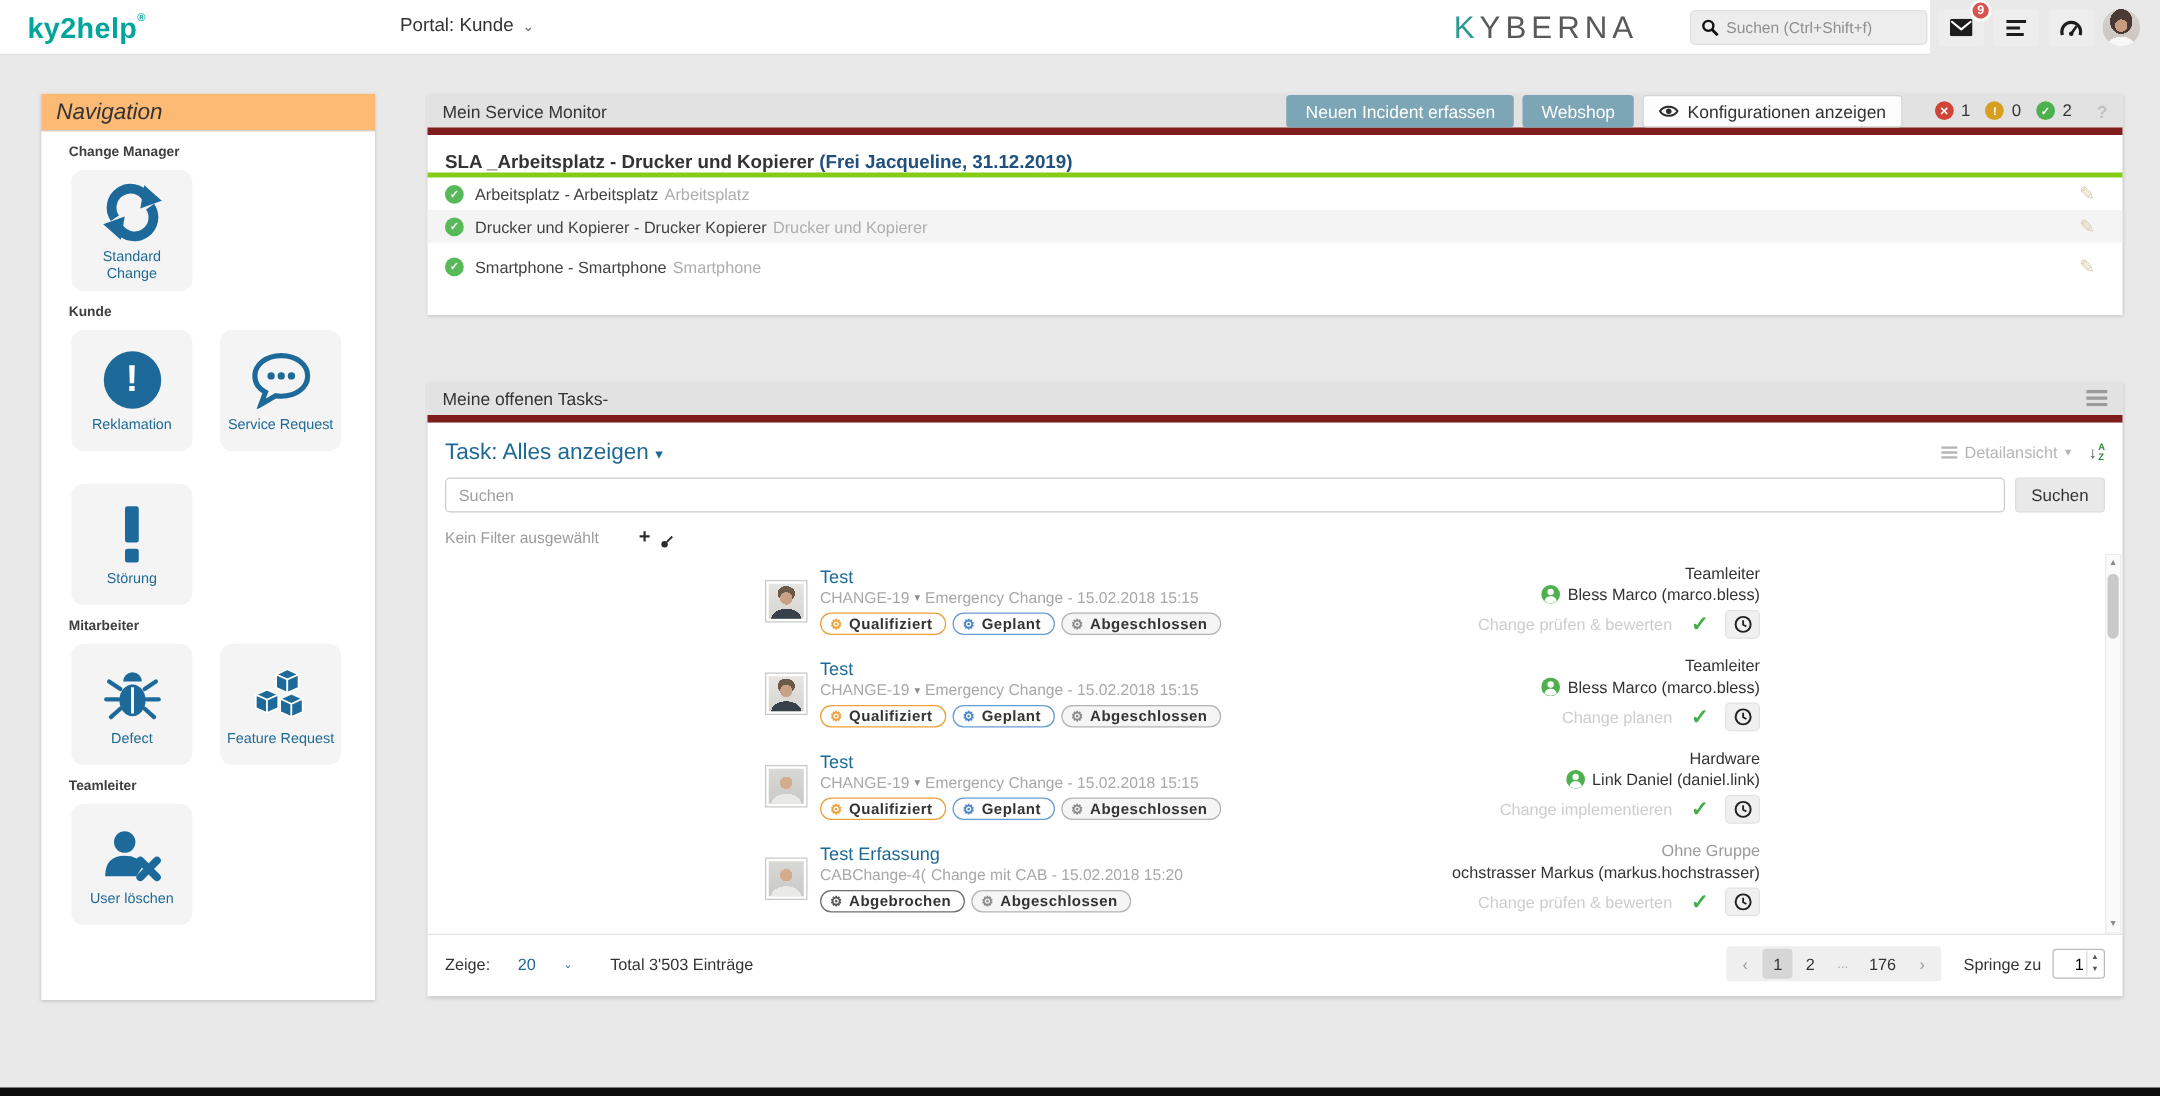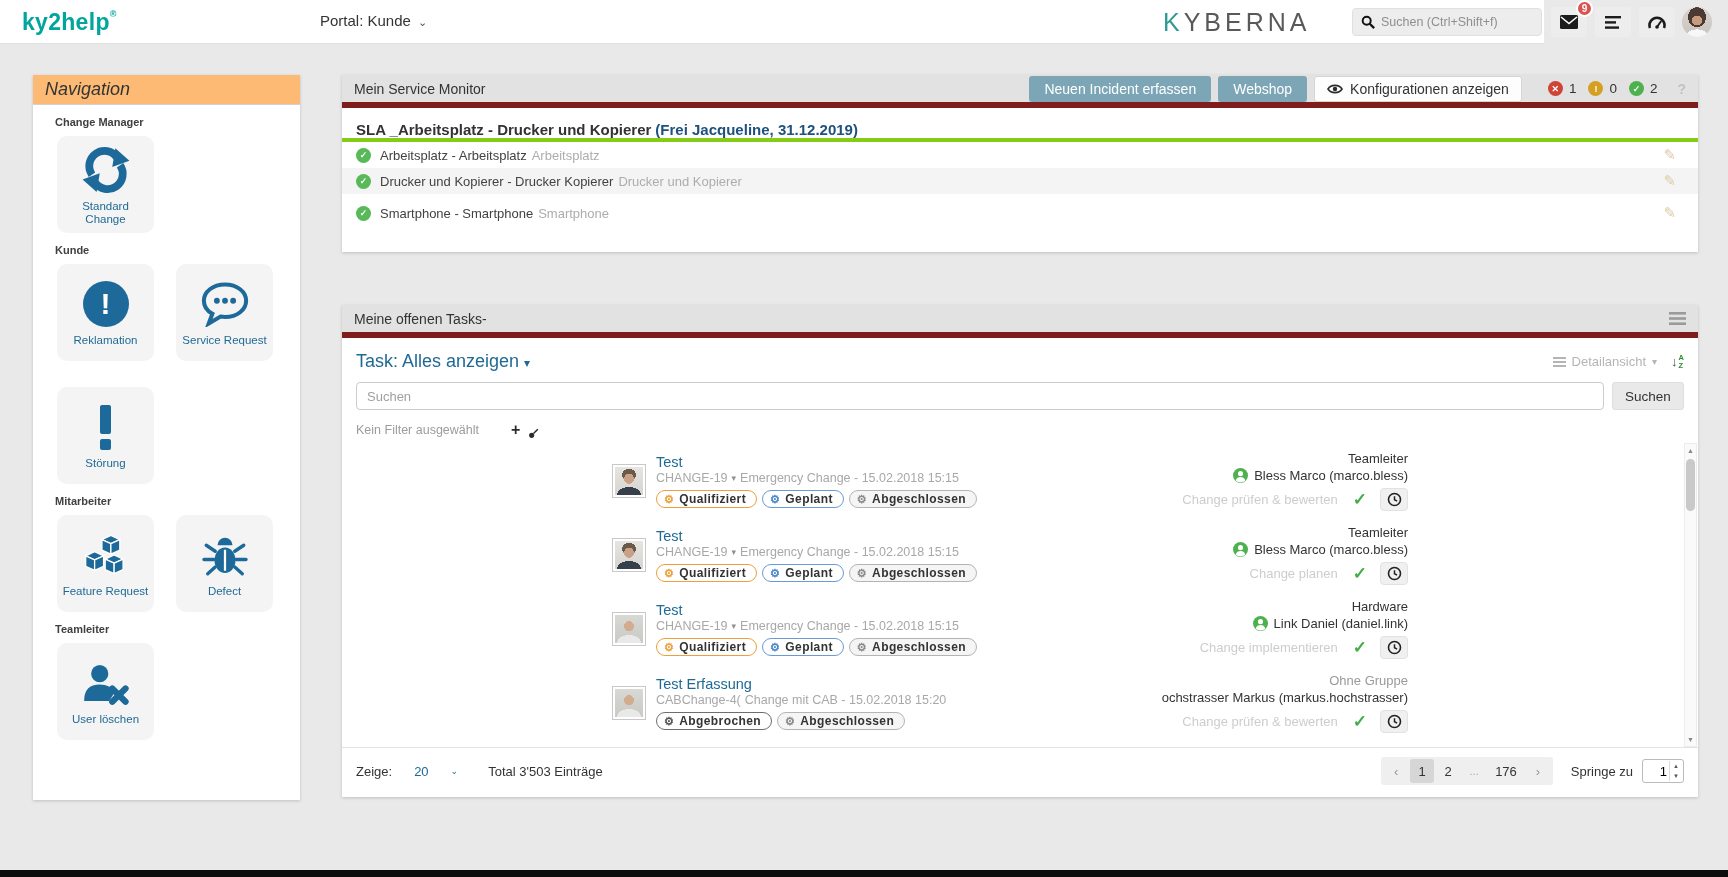--- a/index.html
+++ b/index.html
@@ -234,54 +234,54 @@
           </div>
       </div>
       <div class="tlabel">Störung</div>
     </div>
   </div>
 
   <div class="nav-section">Mitarbeiter</div>
   <div class="tile-row">
     <div class="tile">
       <div class="ticon">
+        <svg width="48" height="48" viewBox="0 0 64 64">
+          <g stroke="#1d6a9a" stroke-width="4.5" stroke-linecap="round">
+            <line x1="19" y1="27" x2="7" y2="19"></line>
+              <line x1="17" y1="38" x2="4" y2="38"></line>
+              <line x1="19" y1="48" x2="9" y2="57"></line>
+            <line x1="45" y1="27" x2="57" y2="19"></line>
+              <line x1="47" y1="38" x2="60" y2="38"></line>
+              <line x1="45" y1="48" x2="55" y2="57"></line>
+          </g>
+          <path d="M22 19 A10 10 0 0 1 42 19 Z" fill="#1d6a9a"></path>
+          <ellipse cx="32" cy="39" rx="14" ry="17" fill="#1d6a9a"></ellipse>
+          <line x1="32" y1="25" x2="32" y2="53" stroke="#fff" stroke-width="3"></line>
+        </svg>
+      </div>
+      <div class="tlabel">Defect</div>
+    </div>
+    <div class="tile">
+      <div class="ticon">
         <svg width="52" height="50" viewBox="0 0 64 58">
           <g fill="#1d6a9a" stroke="#fff" stroke-width="1.6">
             <polygon points="38,5 49,10 38,15 27,10"></polygon>
               <polygon points="27,10 38,15 38,28 27,23"></polygon>
               <polygon points="49,10 38,15 38,28 49,23"></polygon>
             <polygon points="18,25 29,30 18,35 7,30"></polygon>
               <polygon points="7,30 18,35 18,48 7,43"></polygon>
               <polygon points="29,30 18,35 18,48 29,43"></polygon>
             <polygon points="42,29 53,34 42,39 31,34"></polygon>
               <polygon points="31,34 42,39 42,52 31,47"></polygon>
               <polygon points="53,34 42,39 42,52 53,47"></polygon>
           </g>
         </svg>
       </div>
       <div class="tlabel">Feature Request</div>
     </div>
-    <div class="tile">
-      <div class="ticon">
-        <svg width="48" height="48" viewBox="0 0 64 64">
-          <g stroke="#1d6a9a" stroke-width="4.5" stroke-linecap="round">
-            <line x1="19" y1="27" x2="7" y2="19"></line>
-              <line x1="17" y1="38" x2="4" y2="38"></line>
-              <line x1="19" y1="48" x2="9" y2="57"></line>
-            <line x1="45" y1="27" x2="57" y2="19"></line>
-              <line x1="47" y1="38" x2="60" y2="38"></line>
-              <line x1="45" y1="48" x2="55" y2="57"></line>
-          </g>
-          <path d="M22 19 A10 10 0 0 1 42 19 Z" fill="#1d6a9a"></path>
-          <ellipse cx="32" cy="39" rx="14" ry="17" fill="#1d6a9a"></ellipse>
-          <line x1="32" y1="25" x2="32" y2="53" stroke="#fff" stroke-width="3"></line>
-        </svg>
-      </div>
-      <div class="tlabel">Defect</div>
-    </div>
   </div>
 
   <div class="nav-section">Teamleiter</div>
   <div class="tile-row">
     <div class="tile">
       <div class="ticon">
         <svg width="50" height="46" viewBox="0 0 64 58">
           <circle cx="24" cy="17" r="11" fill="#1d6a9a"></circle>
           <path d="M4 52 Q4 31 24 31 Q38 31 43 41 L36 52 Z" fill="#1d6a9a"></path>
           <g stroke="#1d6a9a" stroke-width="8" stroke-linecap="round">

